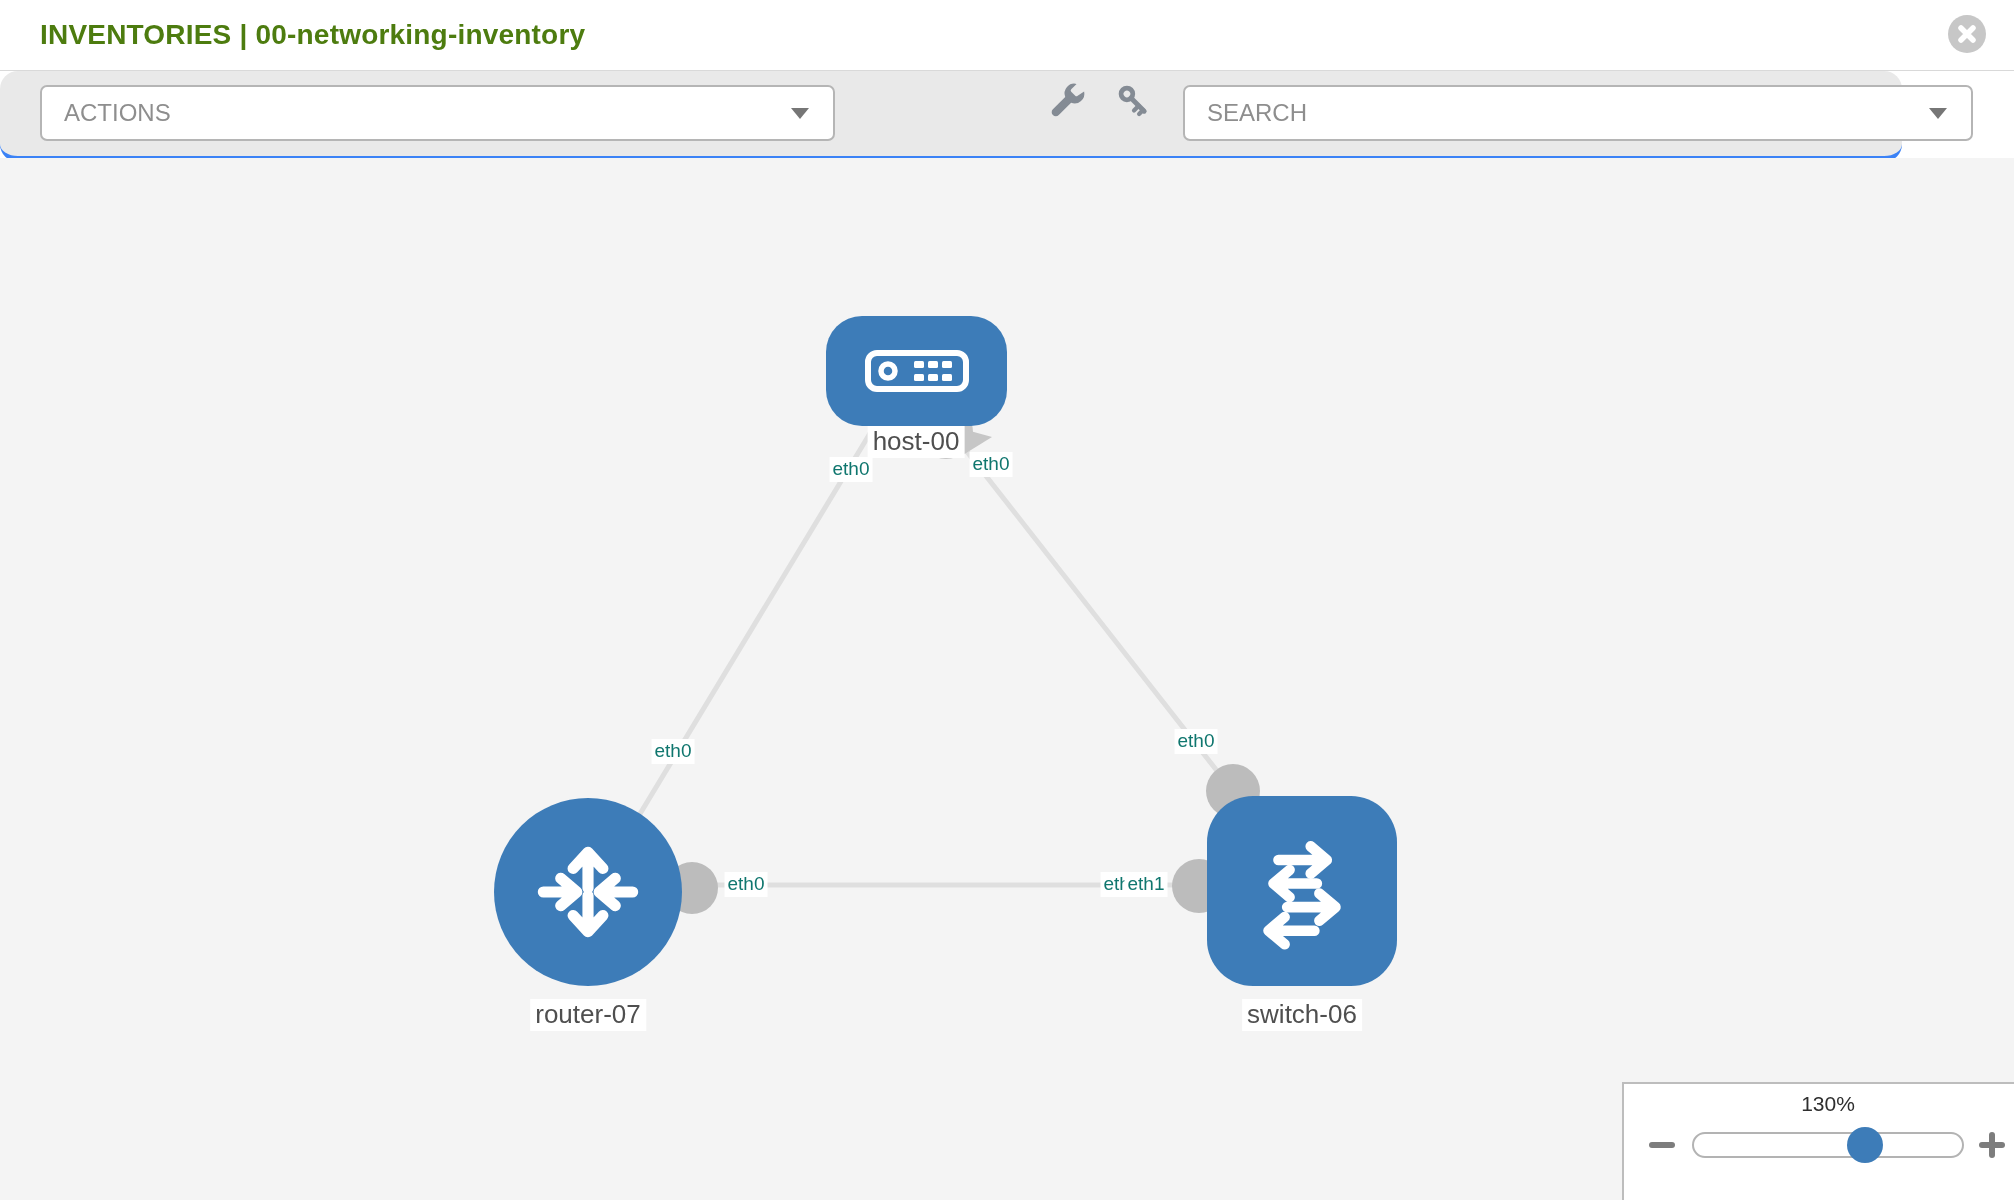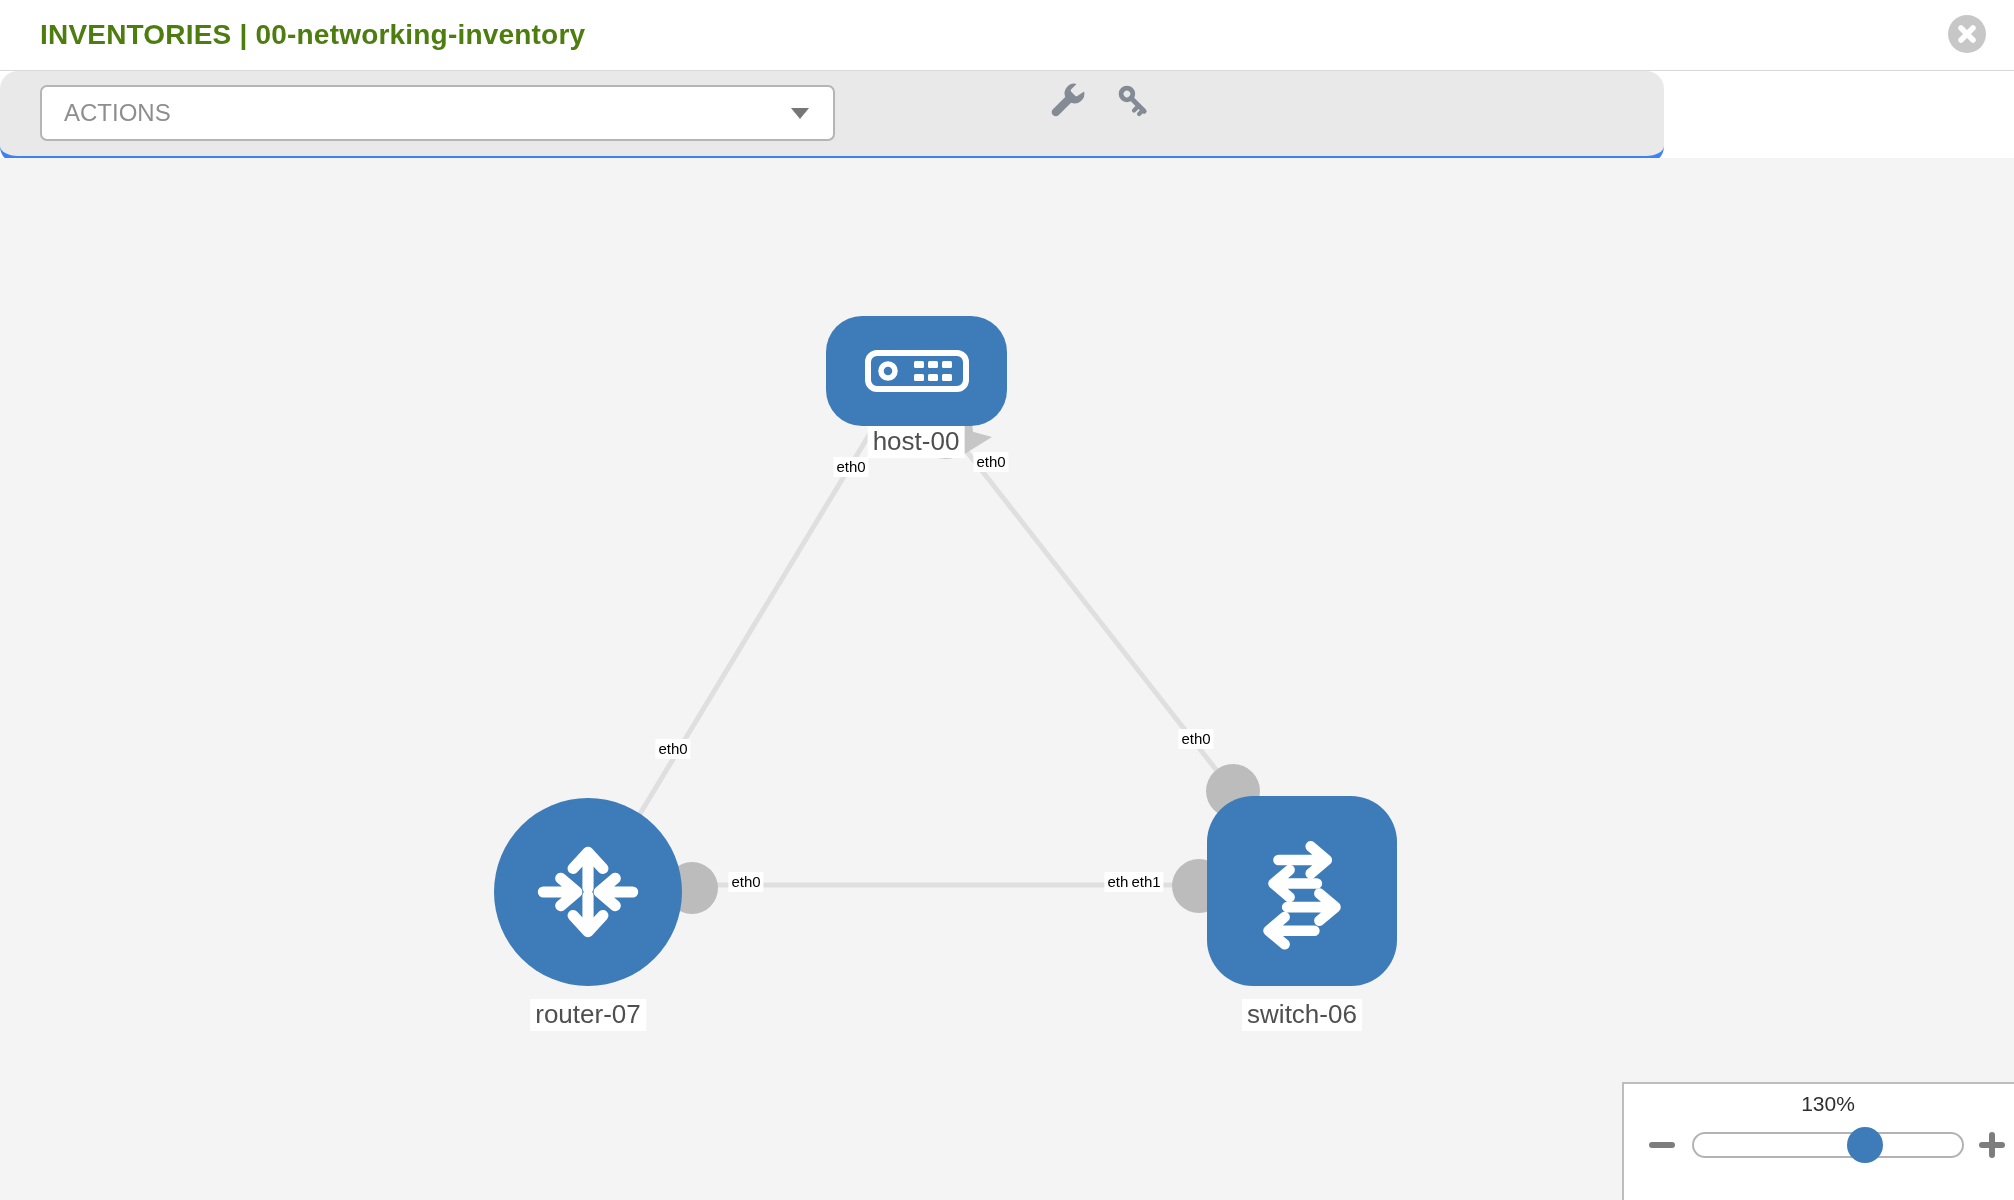--- a/index.html
+++ b/index.html
@@ -7,42 +7,42 @@
        font-family:"Liberation Sans","DejaVu Sans",sans-serif;-webkit-font-smoothing:antialiased;}
   .app{position:absolute;inset:0;}
 
   
   .header{position:absolute;top:0;left:0;width:2014px;height:70px;background:#fff;border-bottom:1px solid #d9d9d9;}
   .title{position:absolute;left:40px;top:0;line-height:70px;font-size:28px;font-weight:700;color:#4d7c0f;letter-spacing:.2px;}
   .close-btn{position:absolute;left:1948px;top:15px;width:38px;height:38px;border-radius:50%;background:#c7c7c7;
              display:flex;align-items:center;justify-content:center;cursor:pointer;}
 
   
-  .toolbar{position:absolute;top:71px;left:0;width:1664px;height:85px;background:#e9e9e9;border-bottom:8px solid #3b82f6;border-radius:18px;}
+  .toolbar{position:absolute;top:71px;left:0;width:1902px;height:85px;background:#e9e9e9;border-bottom:6px solid #3b82f6;border-radius:18px;}
   .select{position:absolute;top:14px;height:56px;background:#fff;border:2px solid #b5b5b5;border-radius:7px;
           box-sizing:border-box;cursor:pointer;}
   .select .lbl{position:absolute;left:22px;top:0;line-height:52px;font-size:24px;color:#8e8e8e;}
   .caret{position:absolute;right:24px;top:21px;width:0;height:0;
          border-left:9px solid transparent;border-right:9px solid transparent;border-top:11px solid #767676;}
   .sel-actions{left:40px;width:795px;}
   .sel-search{left:1183px;width:790px;}
   .toolicon{position:absolute;top:10px;cursor:pointer;}
   .icon-wrench{left:1047px;}
   .icon-key{left:1114px;}
 
   
   .canvas{position:absolute;top:158px;left:0;width:2014px;height:1042px;background:#f4f4f4;overflow:hidden;}
   .links-layer{position:absolute;top:0;left:0;z-index:1;}
   .node{position:absolute;z-index:2;background:#3d7cb8;display:flex;align-items:center;justify-content:center;cursor:pointer;}
   .node-host{left:826px;top:158px;width:181px;height:110px;border-radius:36px;}
   .node-router{left:494px;top:640px;width:188px;height:188px;border-radius:50%;}
   .node-switch{left:1207px;top:638px;width:190px;height:190px;border-radius:46px;}
   .nlabel{position:absolute;z-index:3;background:#fff;color:#4f4f4f;font-size:26px;line-height:1.15;
           padding:1px 5px;transform:translateX(-50%);white-space:nowrap;}
-  .ilabel{position:absolute;z-index:3;background:#fff;color:#000000;font-size:15px;line-height:1.2;
+  .ilabel{position:absolute;z-index:3;background:#fff;color:#0f766e;font-size:19px;line-height:1.2;
           padding:1px 3px;transform:translateX(-50%);white-space:nowrap;}
   .ilabel.front{z-index:4;}
   .lab-host{left:916px;top:268px;}
   .lab-router{left:588px;top:841px;}
   .lab-switch{left:1302px;top:841px;}
   .if-host-left{left:851px;top:299px;}
   .if-host-right{left:991px;top:294px;}
   .if-router-top{left:673px;top:581px;}
   .if-switch-top{left:1196px;top:571px;}
   .if-router-right{left:746px;top:714px;}
@@ -87,20 +87,24 @@
 
     <svg class="toolicon icon-key" width="40" height="40" viewBox="0 0 36 36">
       <g fill="none" stroke="#848b94" transform="rotate(45 18 18)">
         <circle cx="9" cy="18" r="5.2" stroke-width="4.4"></circle>
         <path d="M14.5 18 H31" stroke-width="4.4" stroke-linecap="round"></path>
         <path d="M24 18 v6" stroke-width="3.8" stroke-linecap="round"></path>
         <path d="M29.5 18 v5" stroke-width="3.8" stroke-linecap="round"></path>
       </g>
     </svg>
 
+    <div class="select sel-search">
+      <span class="lbl">SEARCH</span>
+      <span class="caret"></span>
+    </div>
   </div>
 
   <div class="canvas">
 
     <svg class="links-layer" width="2014" height="1042">
       <line x1="872" y1="272" x2="600" y2="722" stroke="#dfdfdf" stroke-width="5" stroke-linecap="round"></line>
       <line x1="950" y1="272" x2="1232" y2="632" stroke="#dfdfdf" stroke-width="5" stroke-linecap="round"></line>
       <line x1="690" y1="727" x2="1200" y2="727" stroke="#dfdfdf" stroke-width="5" stroke-linecap="round"></line>
       <circle cx="946" cy="274" r="27" fill="#c6c6c6"></circle>
       <path d="M952 268 L992 279 L958 300 Z" fill="#c6c6c6"></path>

